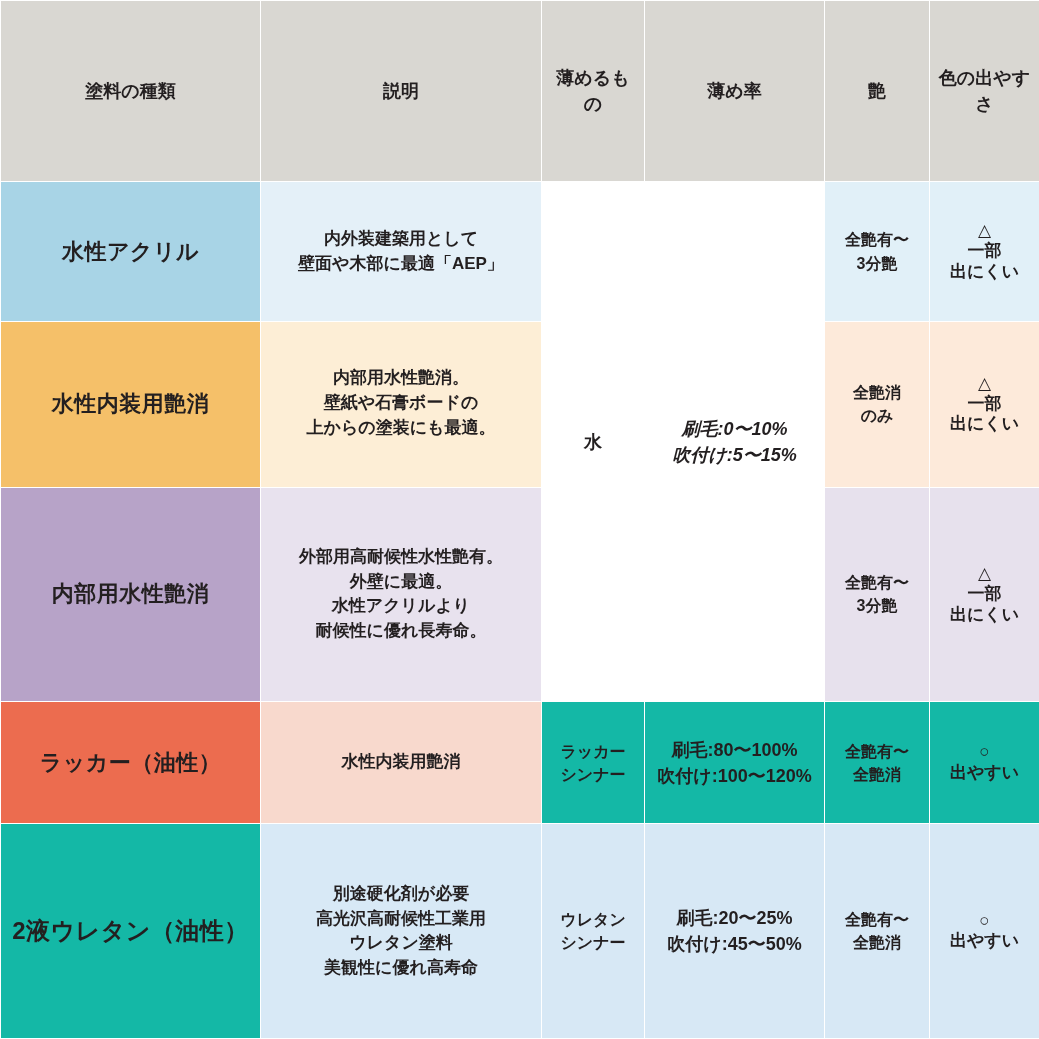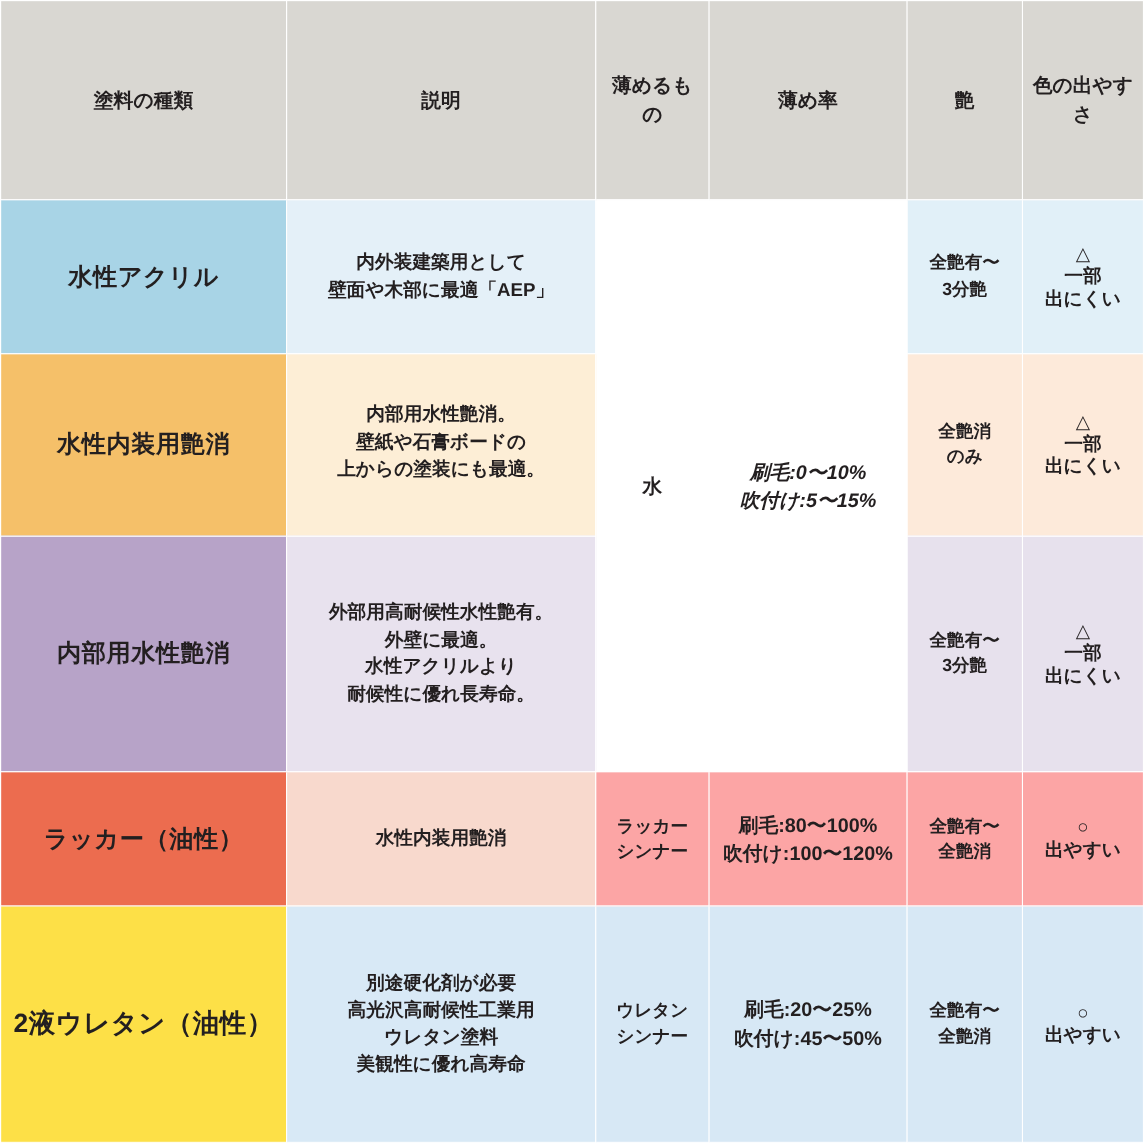--- a/index.html
+++ b/index.html
@@ -79,23 +79,23 @@
   .t-matte     { background: #f5c069; }
   .d-matte     { background: #fdeed6; }
   .s-matte     { background: #fdeada; }
 
   .t-silicone  { background: #b7a3c8; }
   .d-silicone  { background: #e8e2ee; }
   .s-silicone  { background: #e7e1ed; }
 
   .t-lacquer   { background: #ec6c4f; }
   .d-lacquer   { background: #f8d9cd; }
-  .s-lacquer   { background: #fca5a5; margin-top: 22px; }
-
-  .t-urethane  { background: #fde047; }
+  .s-lacquer   { background: #14b8a6; margin-top: 22px; }
+
+  .t-urethane  { background: #14b8a6; }
   .d-urethane  { background: #d8e9f6; }
   .s-urethane  { background: #d7e8f5; }
 
   .white-cell { background: #ffffff; }
 </style>
 </head>
 <body>
 
 <table class="paint-table">
   <colgroup>

